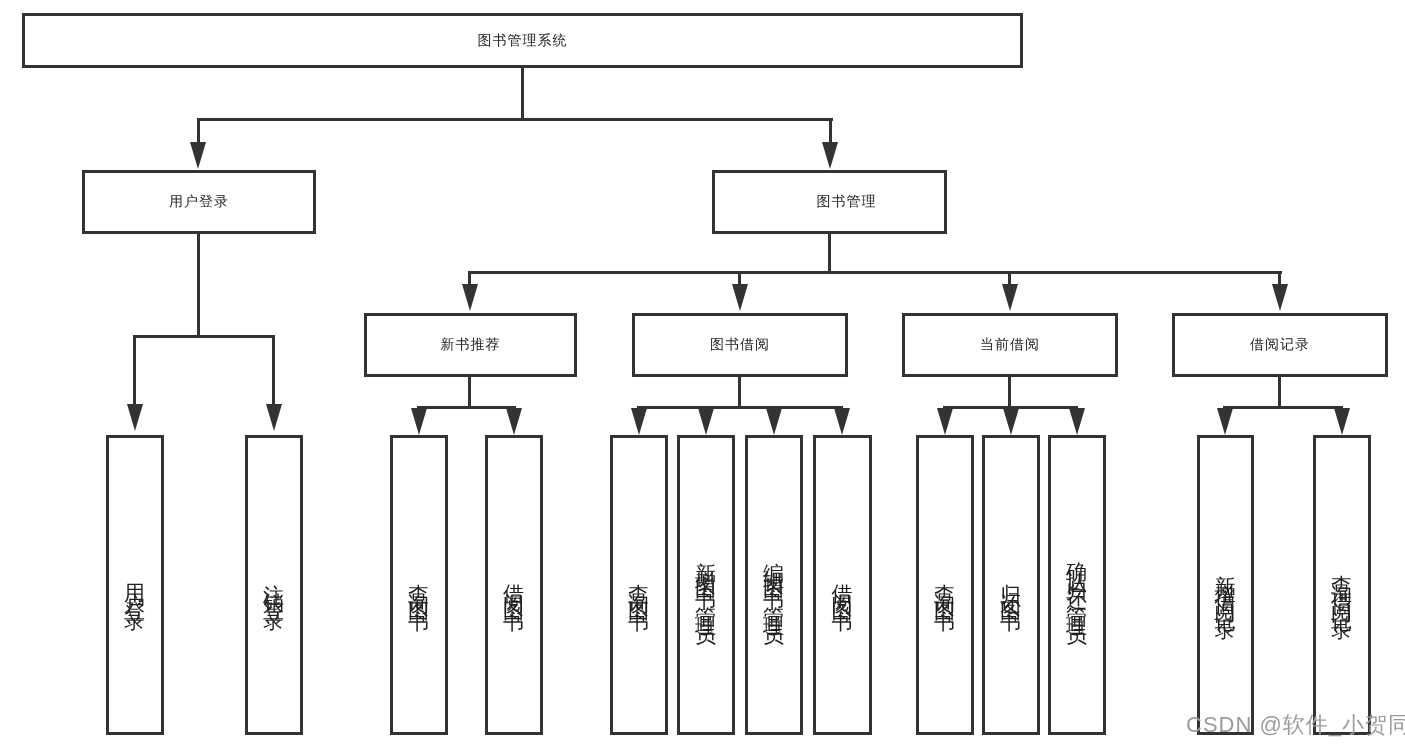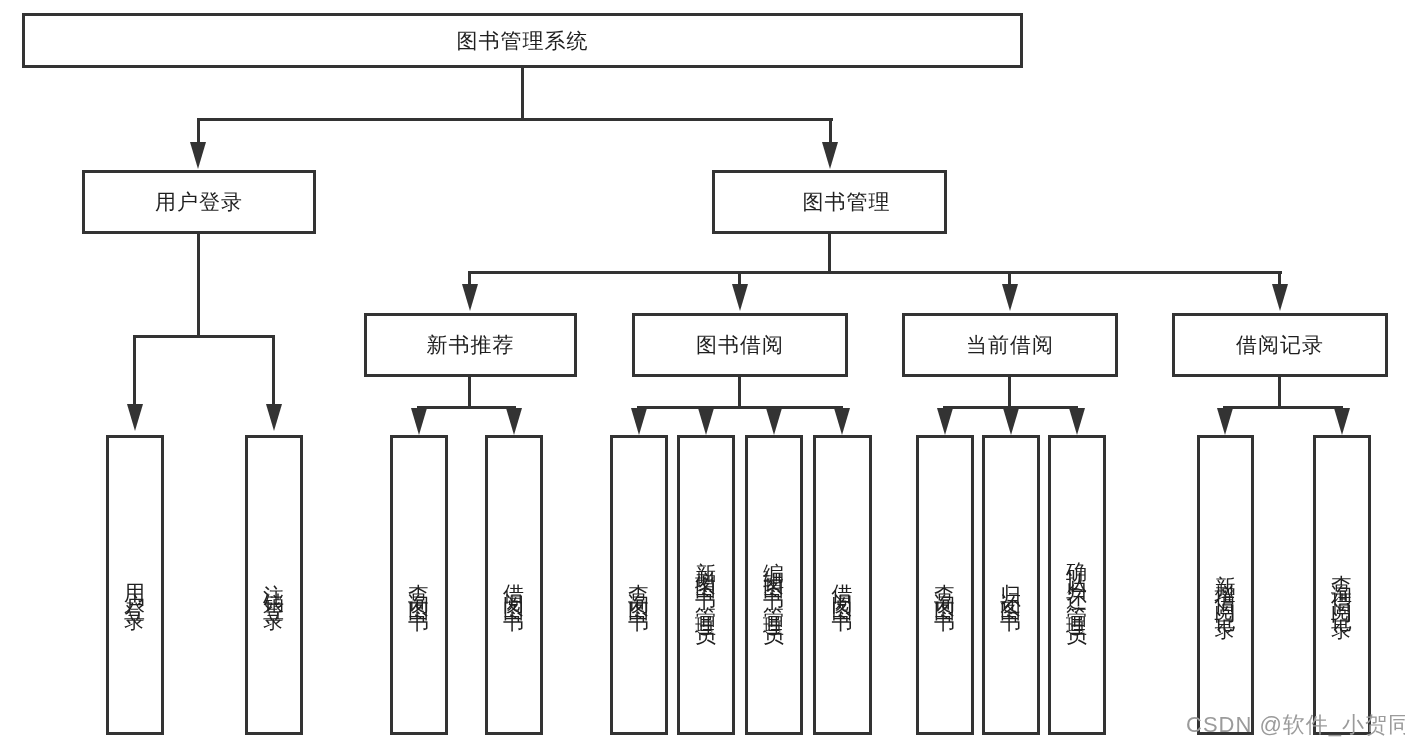--- a/index.html
+++ b/index.html
@@ -20,21 +20,21 @@
   }
   .box {
     position: absolute;
     box-sizing: border-box;
     border: 3px solid var(--line);
     background: var(--background);
     display: flex;
     align-items: center;
     justify-content: center;
   }
-  .box.h { font-size: 21px; letter-spacing: 1px; white-space: nowrap; }
+  .box.h { font-size: 14px; letter-spacing: 1px; white-space: nowrap; }
   .box.v span {
     writing-mode: vertical-rl;
     text-orientation: mixed;
     font-size: 21px;
     line-height: 1;
     letter-spacing: 9px;
   }
   .vline, .hline { position: absolute; background: var(--line); }
   .vline { width: 3px; }
   .hline { height: 3px; }

